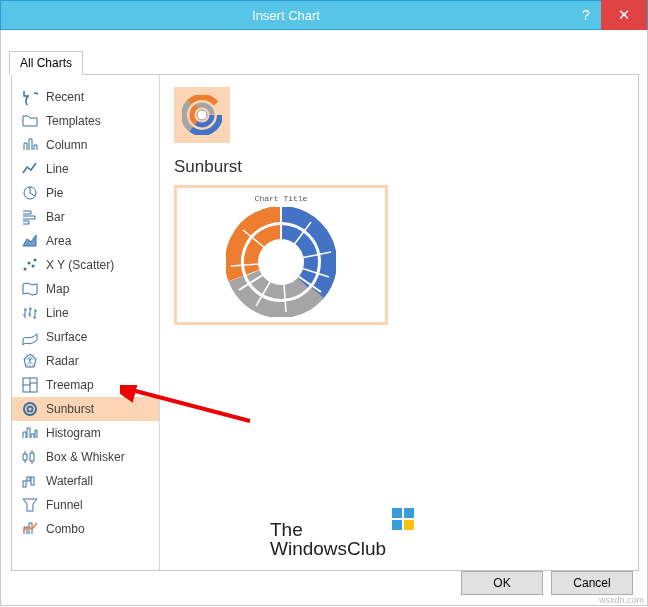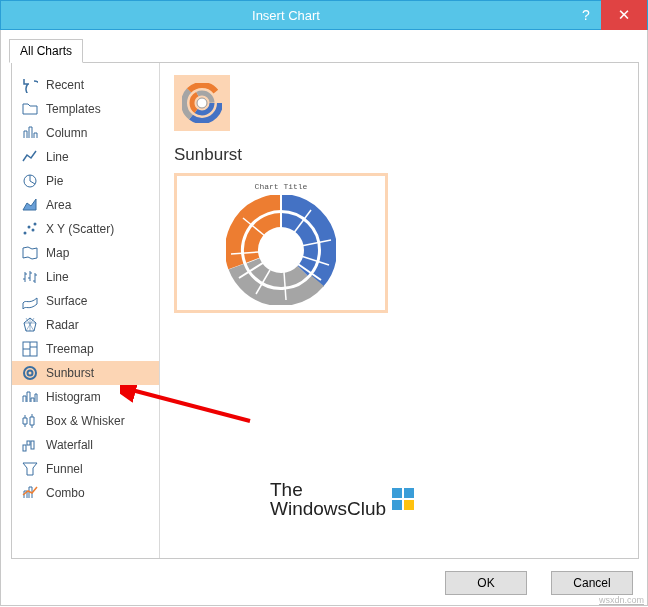--- a/index.html
+++ b/index.html
@@ -5,43 +5,43 @@
 * { box-sizing: border-box; margin: 0; padding: 0; font-family: "Segoe UI", Tahoma, sans-serif; }
 body { background: #fff; width: 648px; height: 607px; overflow: hidden; position: relative; }
 
 .titlebar { height: 30px; background: #56c5e8; display: flex; align-items: center; position: relative; border: 1px solid #2a9fd6; }
 .titlebar .title { flex: 1; text-align: center; color: #fff; font-size: 13px; }
 .titlebar .help { width: 30px; text-align: center; color: #fff; font-size: 14px; cursor: pointer; }
 .titlebar .close { width: 46px; height: 30px; background: #e04343; color: #fff; display: flex; align-items: center; justify-content: center; font-size: 15px; cursor: pointer; }
 
 .dialog-body { border: 1px solid #c8c8c8; border-top: none; height: 576px; position: relative; background: #fff; }
 
-.tabs { padding: 8px 8px 0 8px; }
+.tabs { padding: 20px 8px 0 8px; }
 .tab { display: inline-block; padding: 4px 10px; font-size: 12px; border: 1px solid #c8c8c8; border-bottom: 1px solid #fff; background: #fff; position: relative; top: 1px; cursor: pointer; }
 
 .inner { border: 1px solid #c8c8c8; margin: 0 8px 8px 10px; height: 497px; display: flex; }
 
 .sidebar { width: 148px; border-right: 1px solid #d9d9d9; padding: 10px 0; overflow: hidden; }
 .side-item { display: flex; align-items: center; height: 24px; padding: 0 10px; font-size: 12px; color: #404040; cursor: pointer; gap: 8px; }
 .side-item.selected { background: #fcd5b4; }
 .side-item .icon { width: 16px; height: 16px; display: flex; align-items: center; justify-content: center; color: #3b6fa1; }
 
 .main { flex: 1; padding: 12px 14px; position: relative; }
 .type-box { width: 56px; height: 56px; background: #fcd5b4; display: flex; align-items: center; justify-content: center; cursor: pointer; }
 .chart-name { font-size: 17px; color: #333; margin: 14px 0 8px 0; font-weight: 400; }
 .preview { width: 214px; height: 140px; border: 3px solid #fcd5b4; background: #fff; display: flex; flex-direction: column; align-items: center; justify-content: center; cursor: pointer; }
 .preview .ct { font-size: 8px; color: #555; margin-bottom: 4px; font-family: Liberation Mono, monospace; }
 
-.buttons { position: absolute; bottom: 10px; right: 14px; display: flex; gap: 24px; }
+.buttons { position: absolute; bottom: 10px; right: 14px; display: flex; gap: 8px; }
 .btn { width: 82px; height: 24px; font-size: 12px; border: 1px solid #adadad; background: #e1e1e1; cursor: pointer; }
 
 .watermark { position: absolute; left: 270px; top: 480px; display: flex; align-items: center; gap: 6px; }
-.watermark .txt { font-size: 19px; color: #222; line-height: 1; }
+.watermark .txt { font-size: 19px; color: #222; line-height: 1; margin-top: 40px; }
 .watermark .logo { width: 22px; height: 22px; }
-.wsxdn { position: absolute; right: 4px; bottom: 2px; font-size: 9px; color: #bbb; text-decoration: underline; }
+.wsxdn { position: absolute; right: 4px; bottom: 2px; font-size: 9px; color: #bbb; }
 
 .arrow { position: absolute; left: 120px; top: 385px; width: 140px; height: 40px; pointer-events: none; }
 
 svg { display: block; }
 </style>
 </head>
 <body>
 
 <div class="titlebar">
   <div class="title">Insert Chart</div>
@@ -89,20 +89,28 @@
           <span>Line</span>
         </div>
         <div class="side-item">
           <span class="icon">
             <svg width="16" height="16" viewBox="0 0 16 16" fill="currentColor">
               <circle cx="8" cy="8" r="6" fill="none" stroke="currentColor"></circle>
               <path d="M8 8V2M8 8l5 3" stroke="currentColor"></path>
             </svg>
           </span>
           <span>Pie</span>
+        </div>
+        <div class="side-item">
+          <span class="icon">
+            <svg width="16" height="16" viewBox="0 0 16 16" fill="currentColor">
+              <path d="M1 2h8v3H1M1 7h12v3H1M1 12h6v3H1" fill="none" stroke="currentColor"></path>
+            </svg>
+          </span>
+          <span>Bar</span>
         </div>
         <div class="side-item">
           <span class="icon">
             <svg width="16" height="16" viewBox="0 0 16 16" fill="currentColor">
               <path d="M1 13l4-7 4 3 5-7v11H1z" fill="#6aa0d8" stroke="currentColor"></path>
             </svg>
           </span>
           <span>Area</span>
         </div>
         <div class="side-item">

